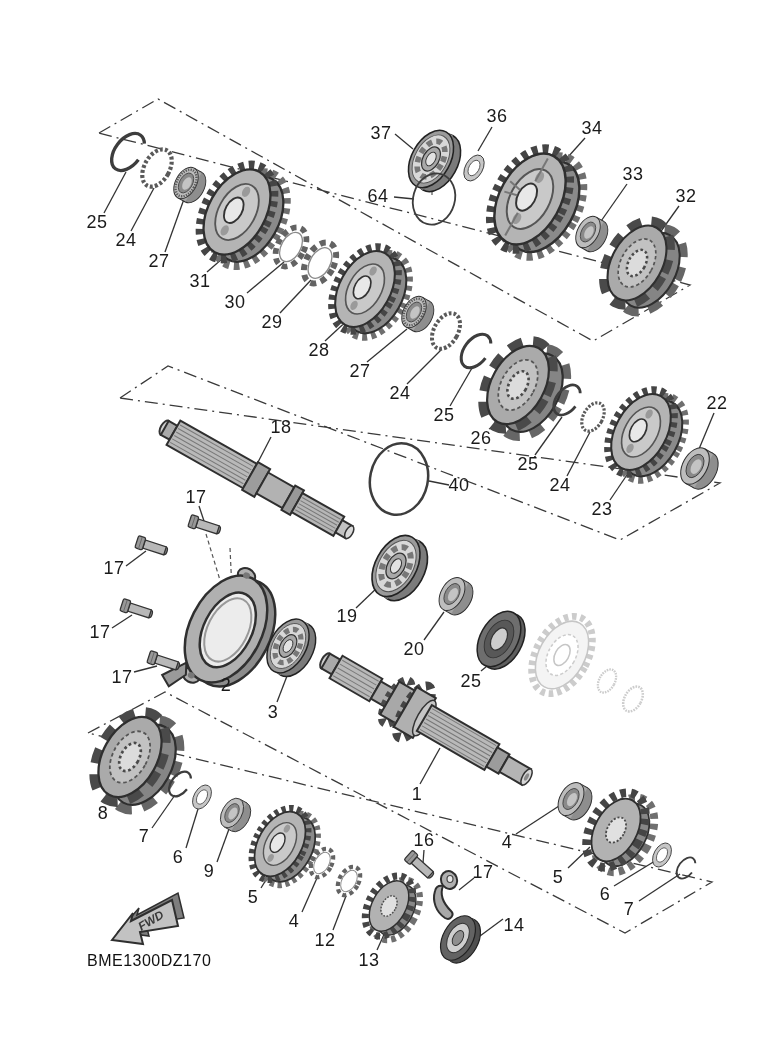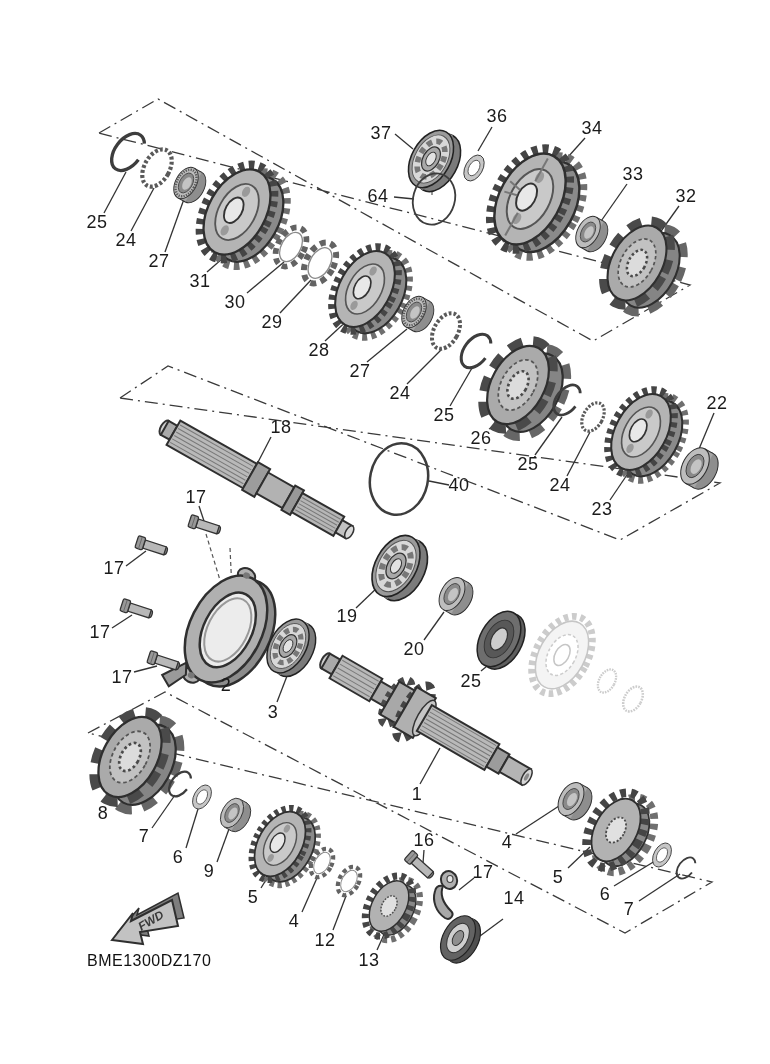--- a/index.html
+++ b/index.html
@@ -359,16 +359,16 @@
 <span class="co" style="left:103px;top:813px">8</span>
 <span class="co" style="left:144px;top:836px">7</span>
 <span class="co" style="left:178px;top:857px">6</span>
 <span class="co" style="left:209px;top:871px">9</span>
 <span class="co" style="left:253px;top:897px">5</span>
 <span class="co" style="left:294px;top:921px">4</span>
 <span class="co" style="left:325px;top:940px">12</span>
 <span class="co" style="left:369px;top:960px">13</span>
 <span class="co" style="left:424px;top:840px">16</span>
 <span class="co" style="left:483px;top:872px">17</span>
-<span class="co" style="left:514px;top:898px">14</span>
+<span class="co" style="left:514px;top:925px">14</span>
 
 <div id="code">BME1300DZ170</div>
 </div>
 
 </body></html>

